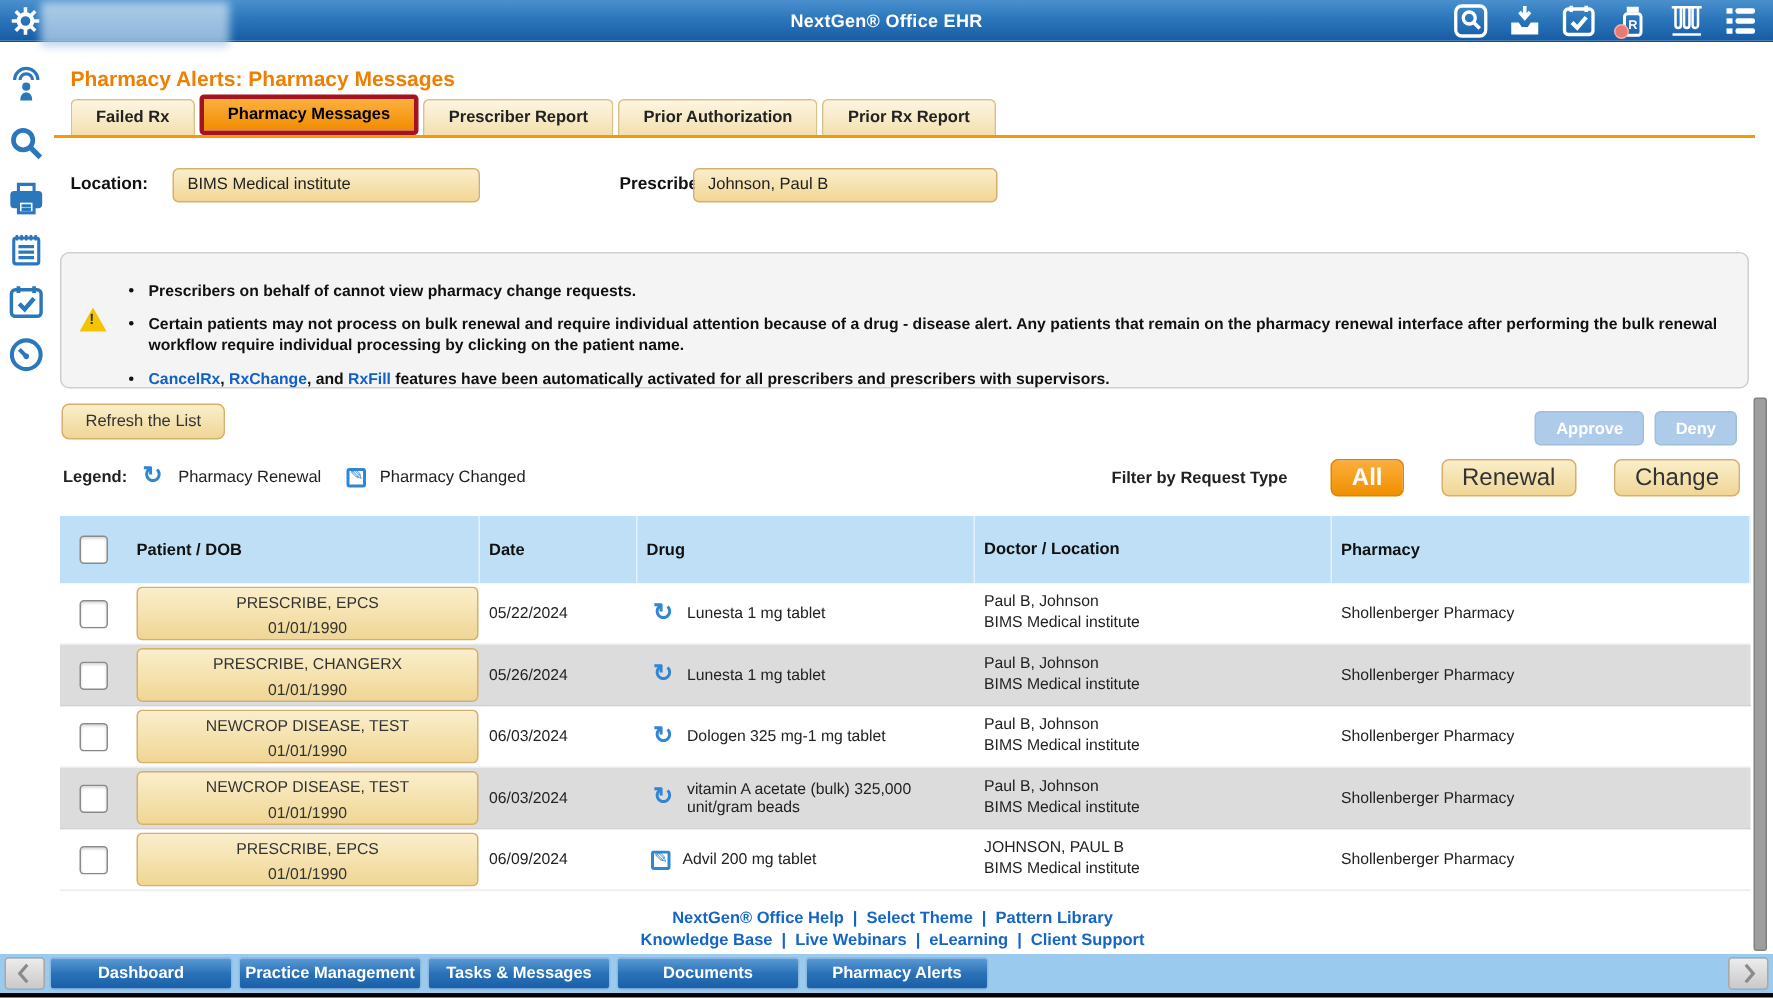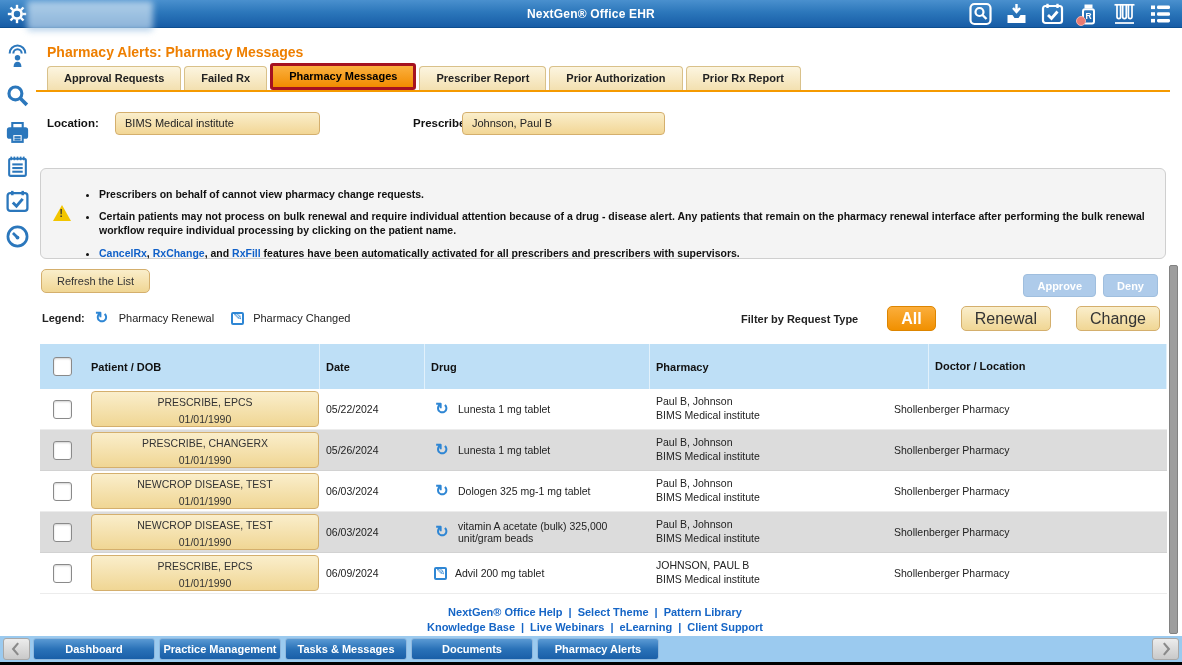--- a/index.html
+++ b/index.html
@@ -261,21 +261,20 @@
         <line x1="12" y1="13" x2="7.6" y2="8.6" stroke="#2b77bc" stroke-width="2.6"></line>
         <circle cx="12" cy="13" r="1.8" fill="#2b77bc"></circle>
       </svg>
   </span>
 </div>
 
 <div class="page-title">Pharmacy Alerts: Pharmacy Messages</div>
 
 <div class="tab-strip">
   <div class="tabs">
-    <div class="tab">Approval Requests</div>
     <div class="tab">Failed Rx</div>
     <div class="tab active">Pharmacy Messages</div>
     <div class="tab">Prescriber Report</div>
     <div class="tab">Prior Authorization</div>
     <div class="tab">Prior Rx Report</div>
   </div>
 </div>
 
 <span class="field-label" style="left:47px">Location:</span>
 <div class="sel-field" style="left:115px; width:205px">BIMS Medical institute</div>
@@ -312,22 +311,22 @@
 </div>
 
 <div class="grid">
   <div class="g-head">
     <div class="c col-check">
         <span class="cb"></span>
       </div>
     <div class="c col-patient">Patient / DOB</div>
     <div class="c col-date">Date</div>
     <div class="c col-drug">Drug</div>
+    <div class="c col-doctor">Doctor / Location</div>
     <div class="c col-pharmacy">Pharmacy</div>
-    <div class="c col-doctor">Doctor / Location</div>
   </div>
 
   <div class="g-row">
     <div class="c col-check">
         <span class="cb"></span>
       </div>
     <div class="c col-patient">
         <div class="patient-btn">
           <div>PRESCRIBE, EPCS</div>
           <div>01/01/1990</div>

